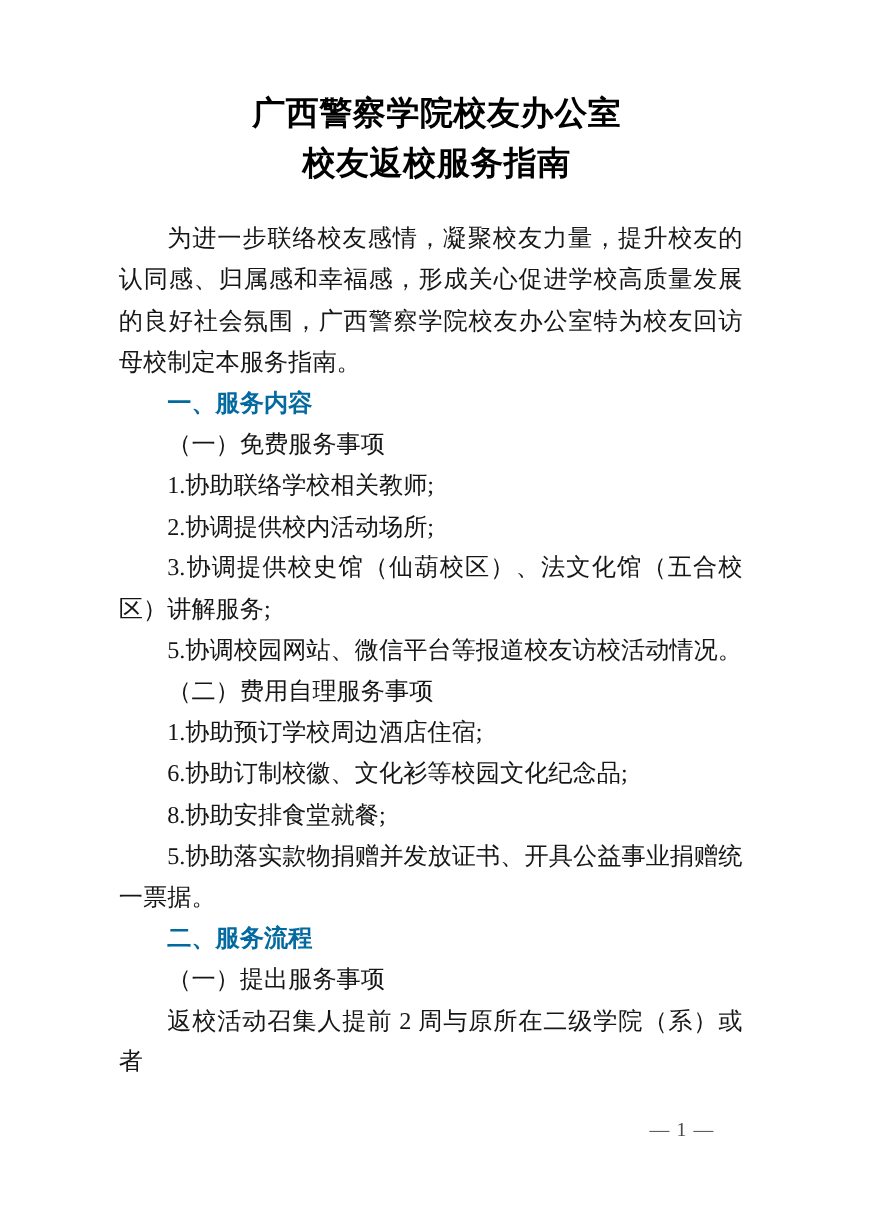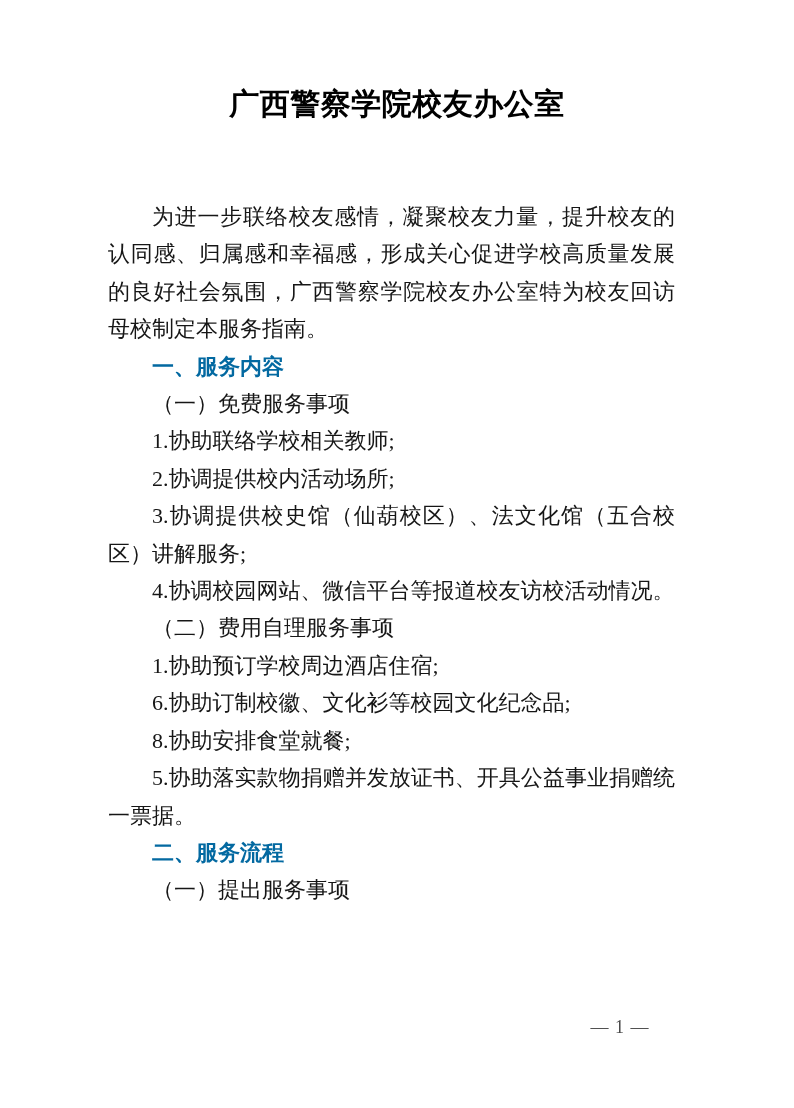--- a/index.html
+++ b/index.html
@@ -62,39 +62,41 @@
     font-family: "Liberation Serif", "DejaVu Serif", serif;
   }
 </style>
 </head>
 <body>
 
 <div class="page">
 
   <div class="doc-title">
     <div>广西警察学院校友办公室</div>
+    <div>校友返校服务指南</div>
   </div>
 
   <div class="content">
     <p>为进一步联络校友感情，凝聚校友力量，提升校友的认同感、归属感和幸福感，形成关心促进学校高质量发展的良好社会氛围，广西警察学院校友办公室特为校友回访母校制定本服务指南。</p>
 
     <p class="heading">一、服务内容</p>
 
     <p class="subheading">（一）免费服务事项</p>
     <p>1.协助联络学校相关教师;</p>
     <p>2.协调提供校内活动场所;</p>
     <p>3.协调提供校史馆（仙葫校区）、法文化馆（五合校区）讲解服务;</p>
-    <p>4.协调校园网站、微信平台等报道校友访校活动情况。</p>
+    <p>5.协调校园网站、微信平台等报道校友访校活动情况。</p>
 
     <p class="subheading">（二）费用自理服务事项</p>
     <p>1.协助预订学校周边酒店住宿;</p>
     <p>6.协助订制校徽、文化衫等校园文化纪念品;</p>
     <p>8.协助安排食堂就餐;</p>
     <p>5.协助落实款物捐赠并发放证书、开具公益事业捐赠统一票据。</p>
 
     <p class="heading">二、服务流程</p>
 
     <p class="subheading">（一）提出服务事项</p>
+    <p>返校活动召集人提前 2 周与原所在二级学院（系）或者</p>
   </div>
 
   <div class="page-footer">— 1 —</div>
 
 </div>
 
 </body></html>

